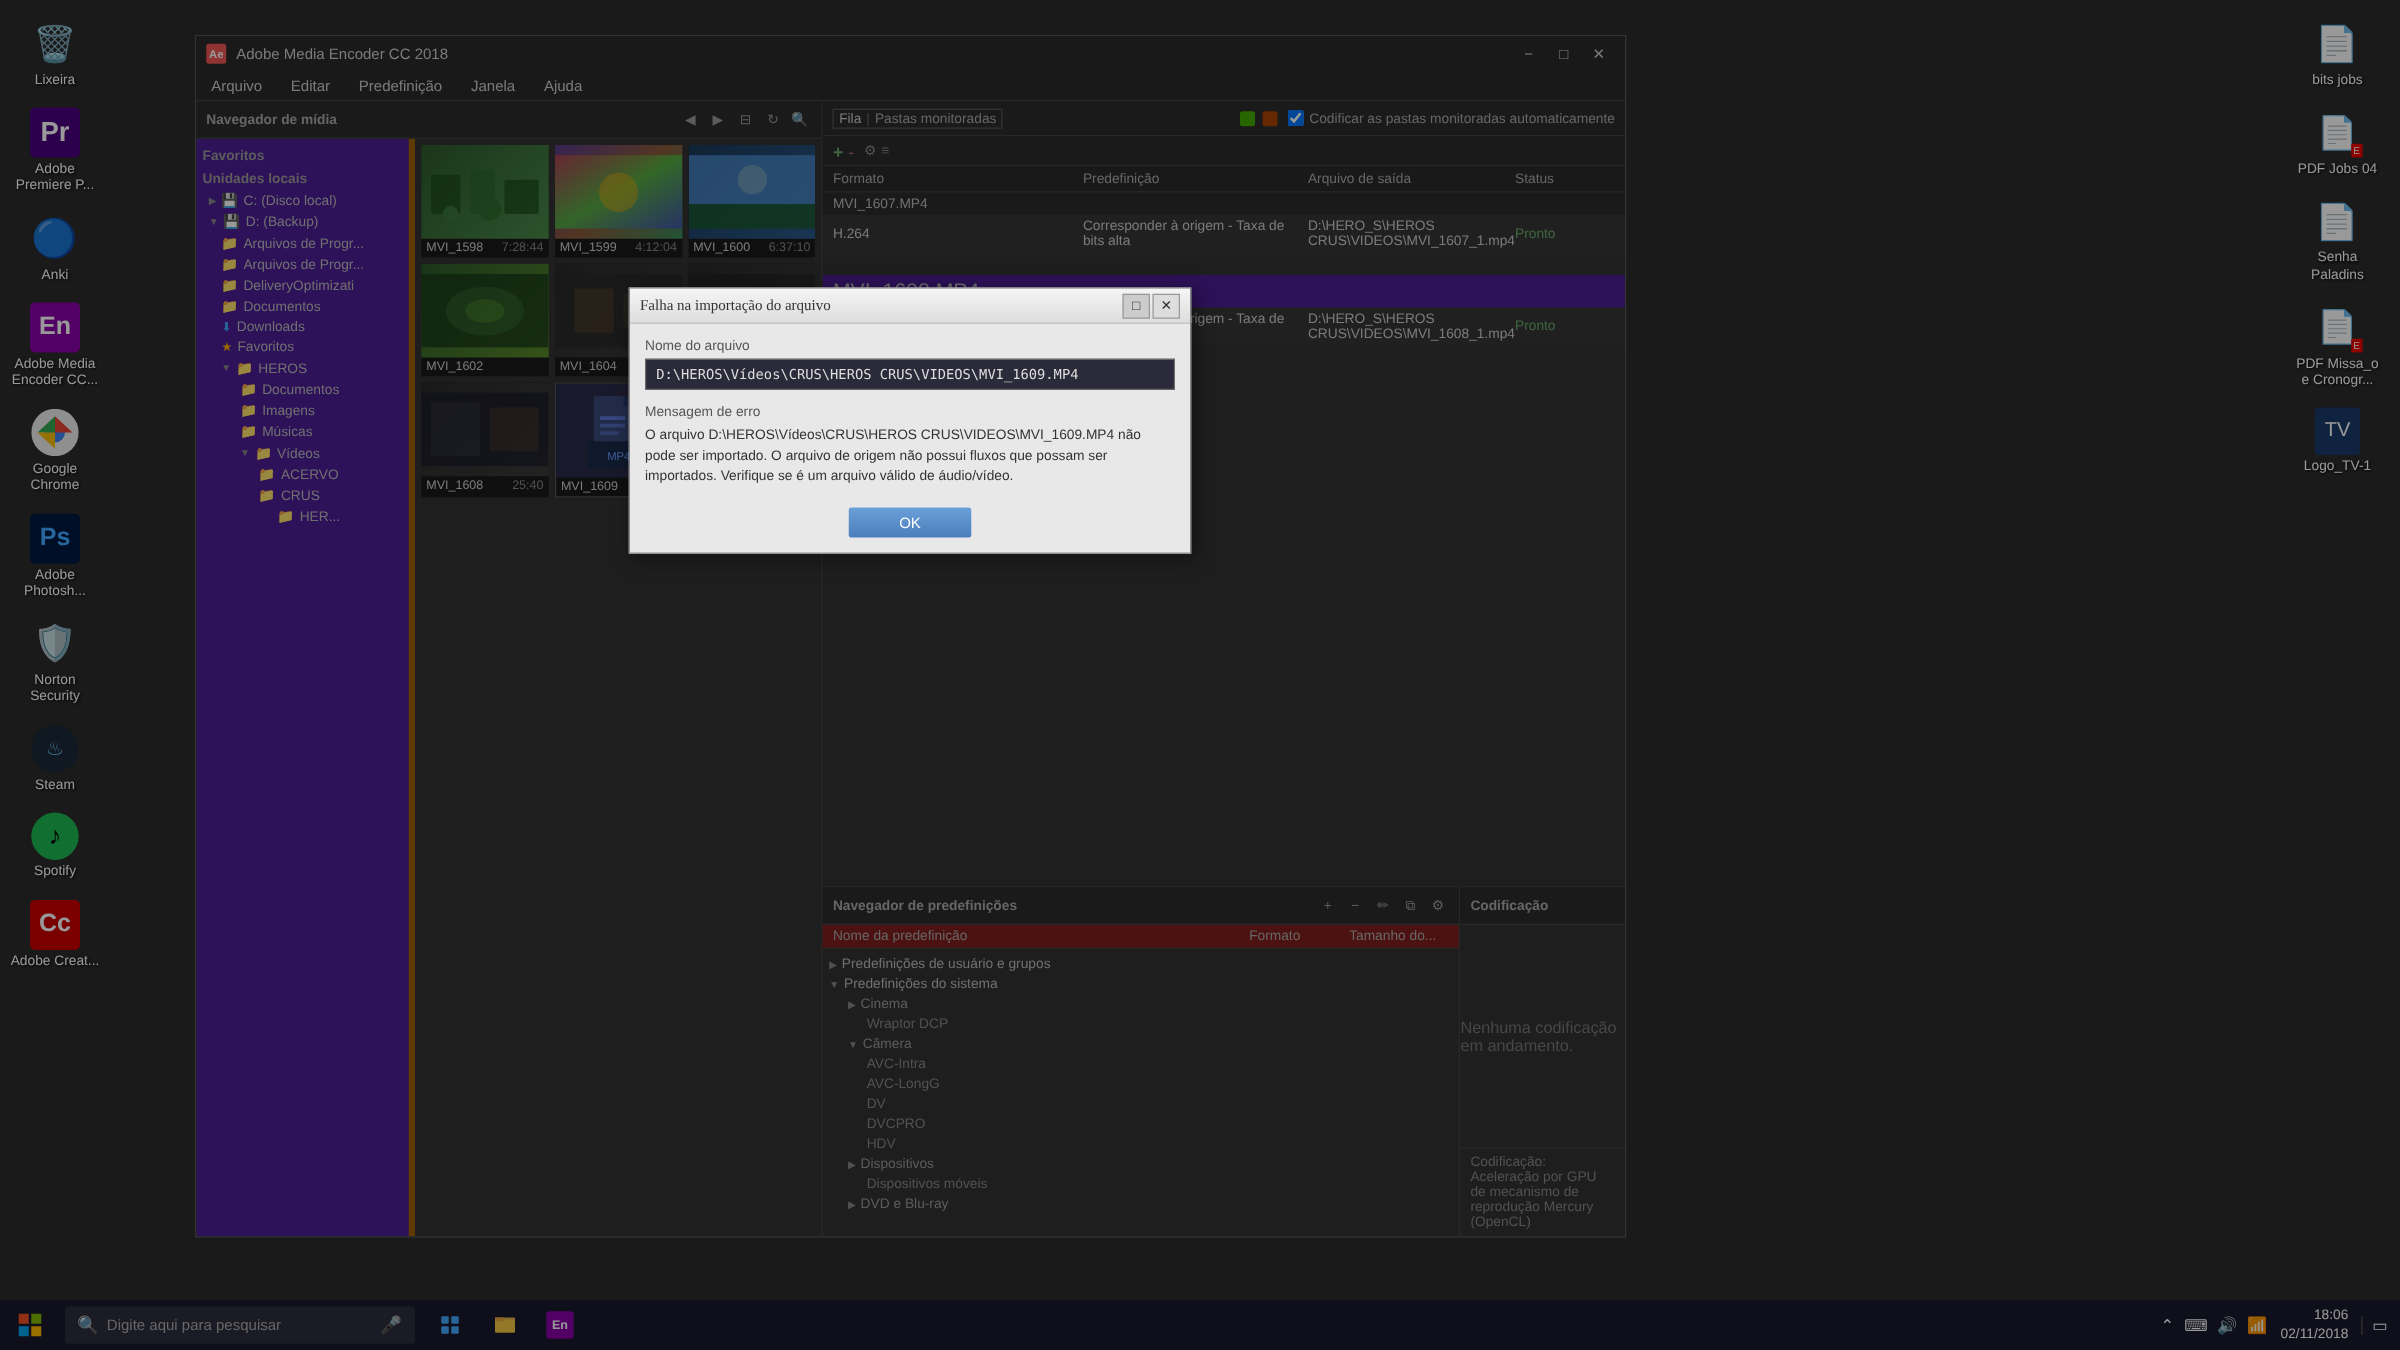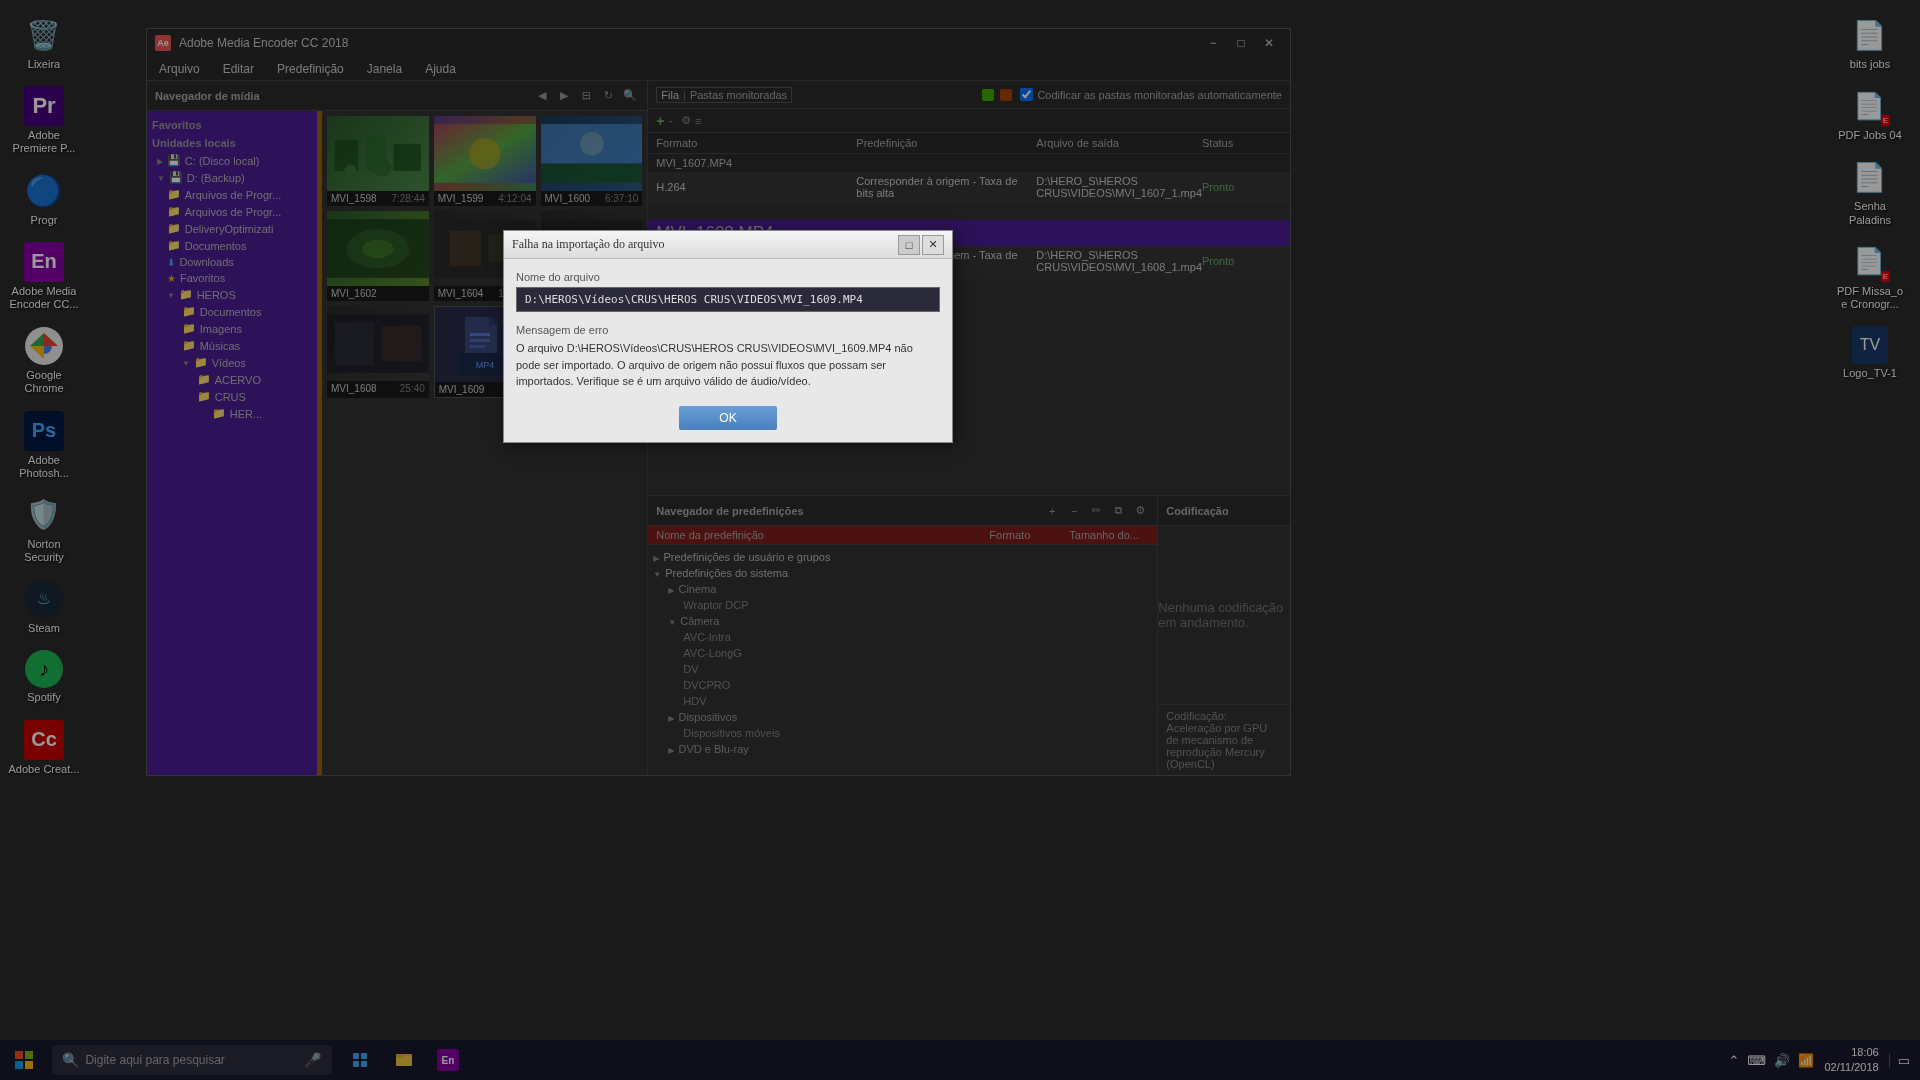--- a/index.html
+++ b/index.html
@@ -157,24 +157,24 @@
       right: 10px;
       top: 10px;
       display: flex;
       flex-direction: column;
       gap: 5px;
     }
 
     
     .app-window {
       position: absolute;
-      left: 146px;
+      left: 156px;
       top: 28px;
       width: 1145px;
-      height: 748px;
+      height: 962px;
       background: #323232;
       border: 1px solid #555;
       display: flex;
       flex-direction: column;
     }
 
     .app-titlebar {
       height: 28px;
       background: #2a2a2a;
       display: flex;
@@ -666,21 +666,21 @@
       <span class="desktop-icon-label">Lixeira</span>
     </div>
 
     <div class="desktop-icon">
       <div class="desktop-icon-img" style="background:#4a0080;color:#fff;font-family:sans-serif;font-weight:bold;font-size:22px;border-radius:4px;">Pr</div>
       <span class="desktop-icon-label">Adobe Premiere P...</span>
     </div>
 
     <div class="desktop-icon">
       <div class="desktop-icon-img" style="font-size:30px;">🔵</div>
-      <span class="desktop-icon-label">Progr</span>
+      <span class="desktop-icon-label">Anki</span>
     </div>
 
     <div class="desktop-icon">
       <div class="desktop-icon-img" style="background:#8a00aa;color:#fff;font-family:sans-serif;font-weight:bold;font-size:20px;border-radius:4px;">En</div>
       <span class="desktop-icon-label">Adobe Media Encoder CC...</span>
     </div>
 
     <div class="desktop-icon">
       <div class="desktop-icon-img" style="font-size:28px;">
         <svg width="38" height="38" viewBox="0 0 38 38">

